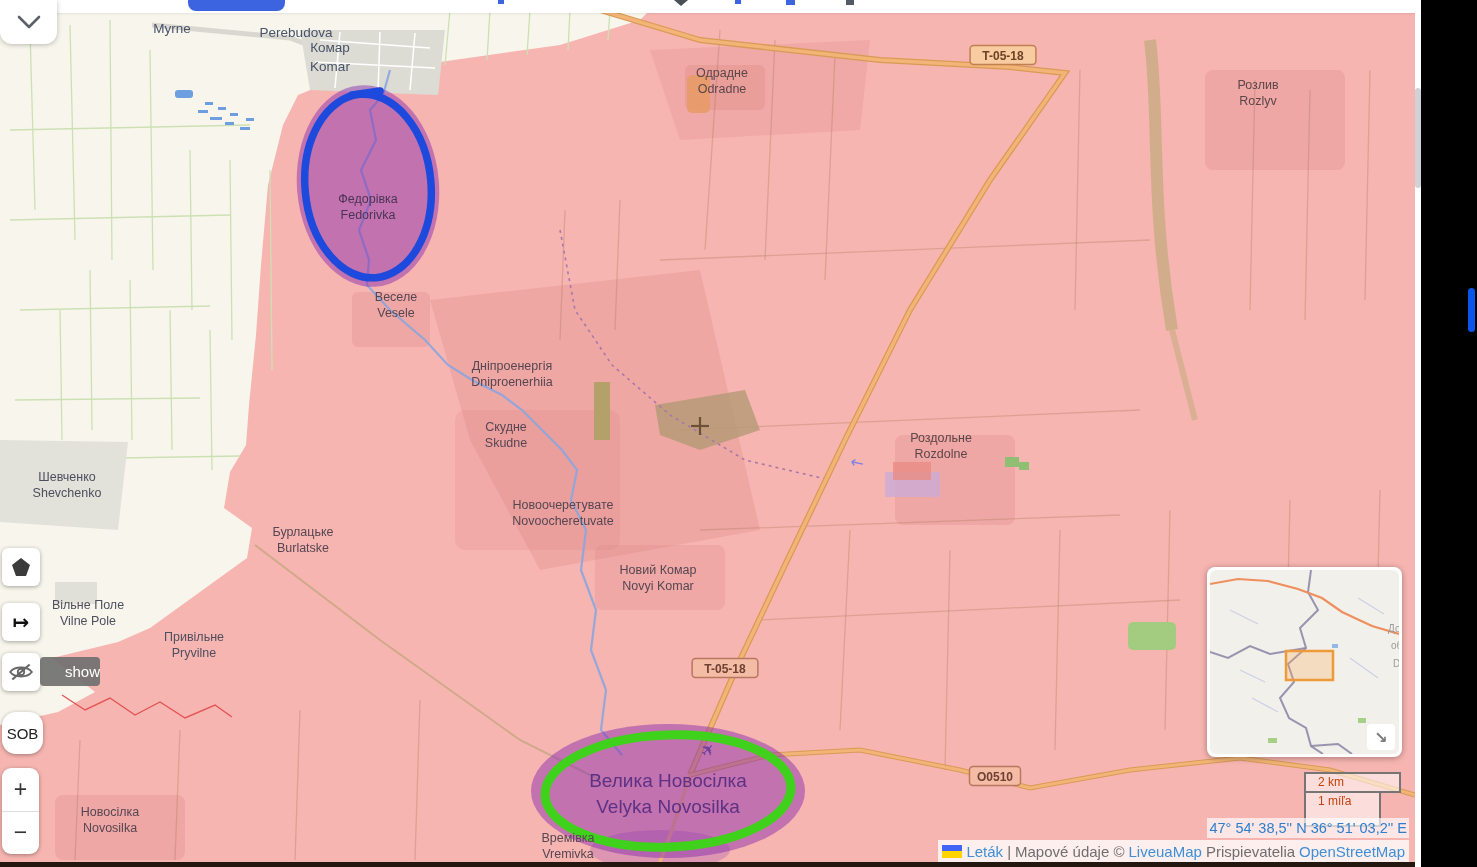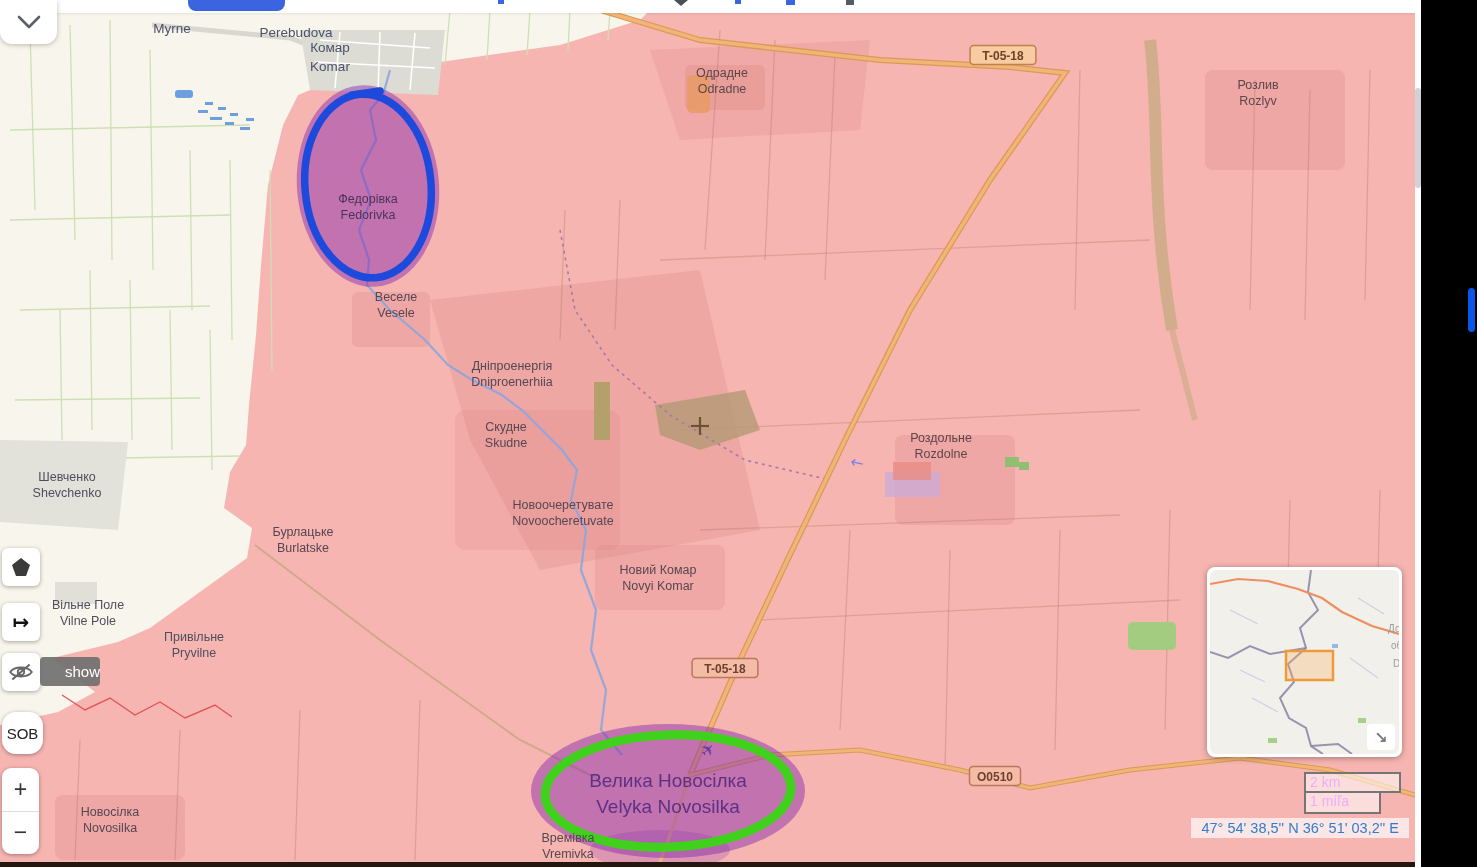--- a/index.html
+++ b/index.html
@@ -37,25 +37,25 @@
   
   #minimap{position:absolute;left:1207px;top:567px;width:195px;height:190px;background:#fff;
        border-radius:8px;box-shadow:0 1px 6px rgba(0,0,0,.35);z-index:5;padding:0;}
   #minimap-inner{position:absolute;left:3px;top:3px;width:189px;height:184px;border-radius:6px;
        overflow:hidden;background:#f1f0ea;}
   #minimap-toggle{position:absolute;right:4px;bottom:4px;width:28px;height:26px;background:#fff;
        border-radius:4px;display:flex;align-items:center;justify-content:center;
        font-family:"DejaVu Sans",sans-serif;color:#7a7a7a;font-size:16px;font-weight:bold;z-index:2;}
   
   .scale-line{position:absolute;left:1304px;background:rgba(255,255,255,.55);border:2px solid #757575;
-       color:#f0abfc;font-size:14px;line-height:16px;padding:0 4px;box-sizing:border-box;z-index:5;}
+       color:#c2410c;font-size:12px;line-height:16px;padding:0 12px;box-sizing:border-box;z-index:5;}
   #scale-km{top:772px;width:97px;height:21px;}
-  #scale-mi{top:793px;width:77px;height:21px;border-top:none;}
+  #scale-mi{top:793px;width:77px;height:34px;border-top:none;}
   #coords{position:absolute;right:68px;top:818px;background:rgba(255,255,255,.68);color:#2d7ecf;
-       font-size:14.5px;padding:2px 10px;z-index:5;white-space:nowrap;text-align:right;}
+       font-size:14.5px;padding:2px 2px;z-index:5;white-space:nowrap;text-align:right;}
   #attribution{position:absolute;right:68px;top:840px;height:22px;background:rgba(255,255,255,.78);
        color:#6f6f6f;font-size:15px;display:flex;align-items:center;padding:0 4px;gap:4px;z-index:5;white-space:nowrap;}
   #attribution a{color:#3f8fd6;text-decoration:none;}
   #ua-flag{display:inline-block;width:20px;height:13px;
        background:linear-gradient(to bottom,#4166f5 50%,#ffd500 50%);}
   
   #bottom-strip{position:absolute;left:0;top:862px;width:1415px;height:5px;background:#231710;z-index:6;}
   #scroll-strip{position:absolute;left:1415px;top:0;width:6px;height:867px;background:#fff;z-index:6;}
   #scroll-thumb{position:absolute;left:0;top:88px;width:6px;height:100px;background:#d2d2d6;border-radius:3px;}
   #right-panel{position:absolute;left:1421px;top:0;width:56px;height:867px;background:#000;z-index:6;}
@@ -365,20 +365,29 @@
       </svg>
       <div id="minimap-toggle">
         <span>↘</span>
       </div>
     </div>
   </div>
 
   <div class="scale-line" id="scale-km">2 km</div>
   <div class="scale-line" id="scale-mi">1 míľa</div>
   <div id="coords">47° 54' 38,5'' N 36° 51' 03,2'' E</div>
+  <div id="attribution">
+    <span id="ua-flag"></span>
+      <a href="#">Leták</a>
+    <span>|</span>
+    <span>Mapové údaje ©</span>
+    <a href="#">LiveuaMap</a>
+    <span>Prispievatelia</span>
+    <a href="#">OpenStreetMap</a>
+  </div>
 
   <div id="bottom-strip"></div>
   <div id="scroll-strip">
     <div id="scroll-thumb"></div>
   </div>
   <div id="right-panel">
     <div id="right-thumb"></div>
   </div>
 </div>
 

